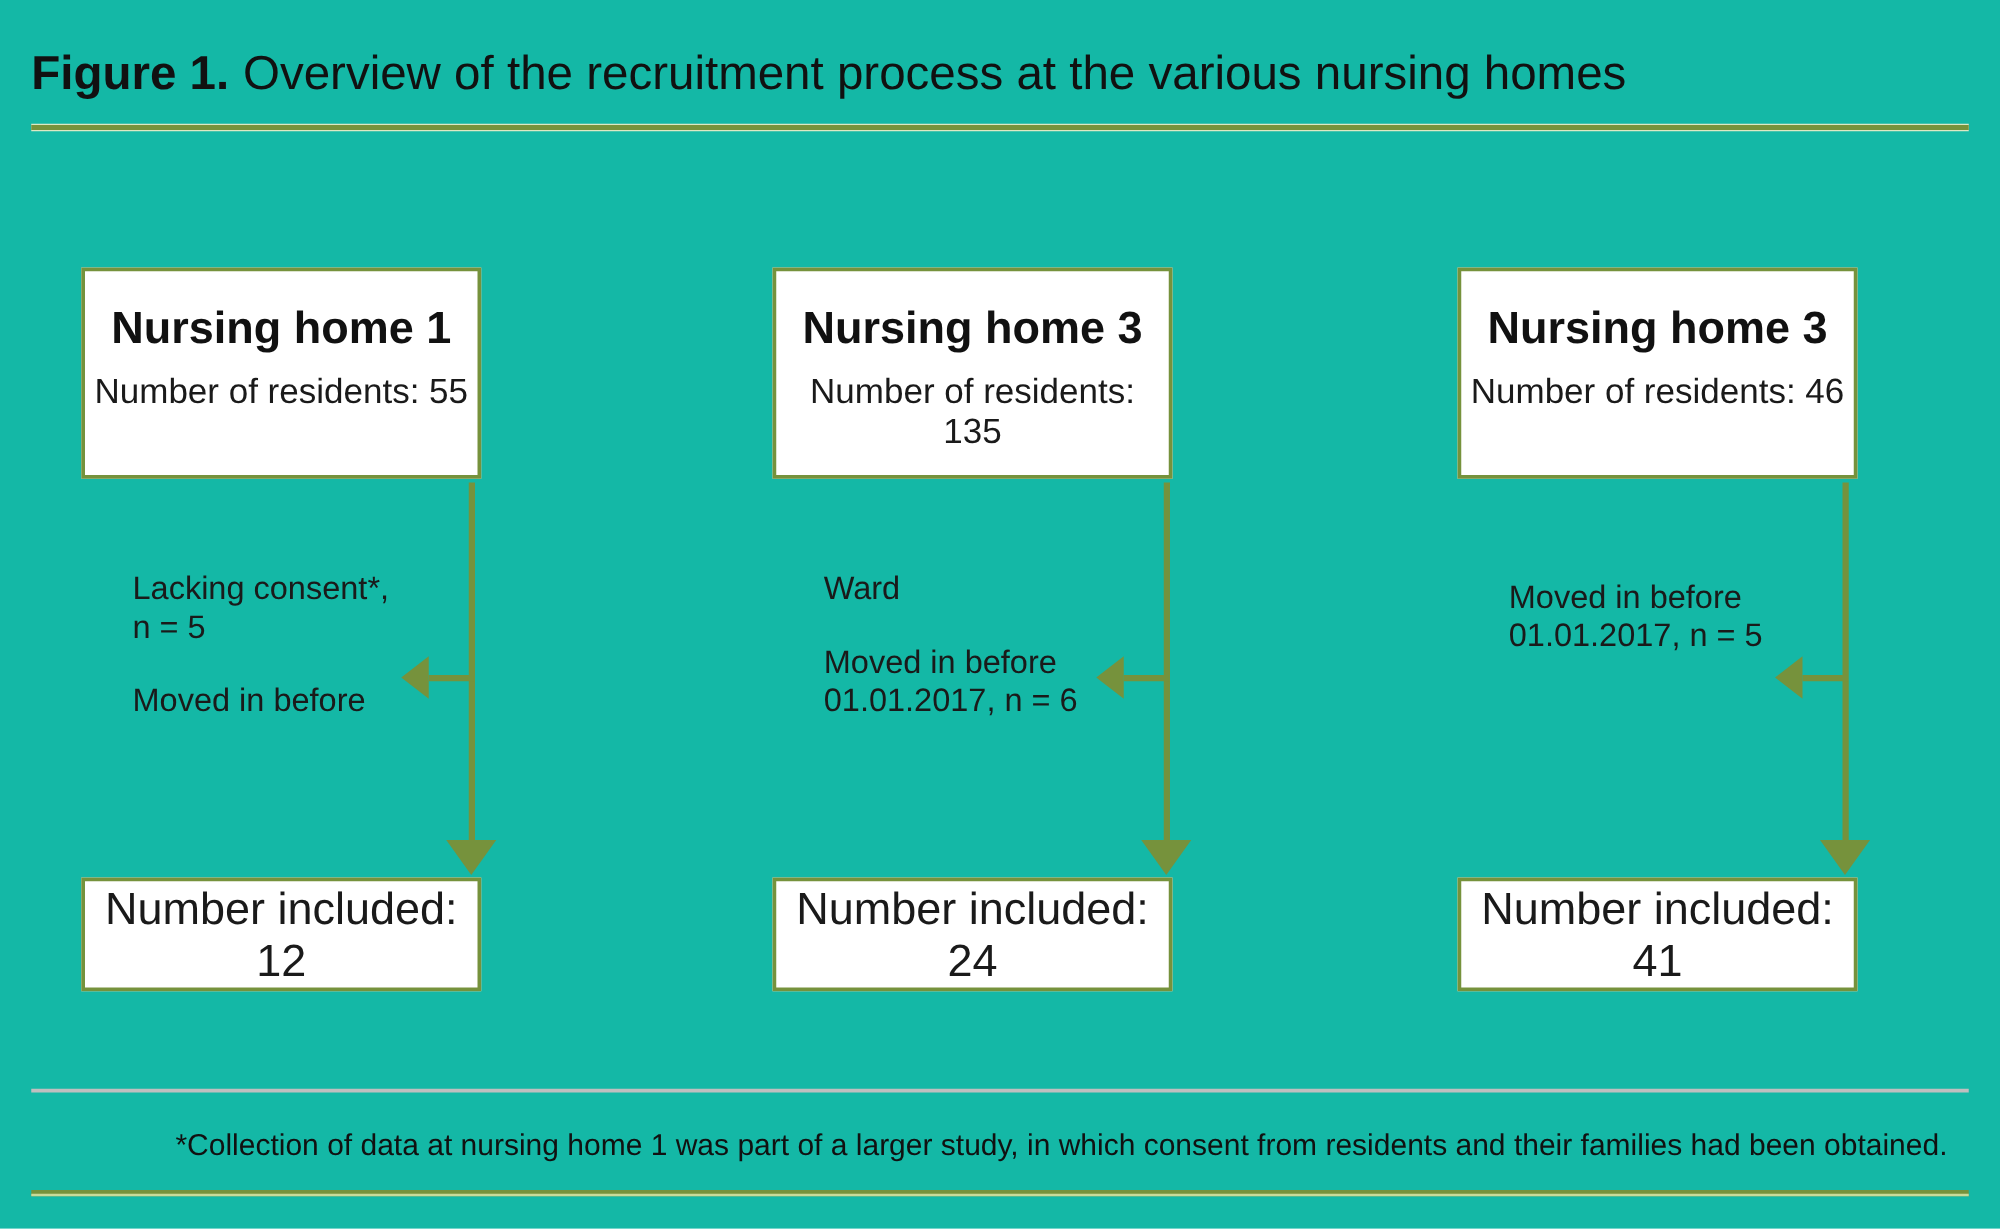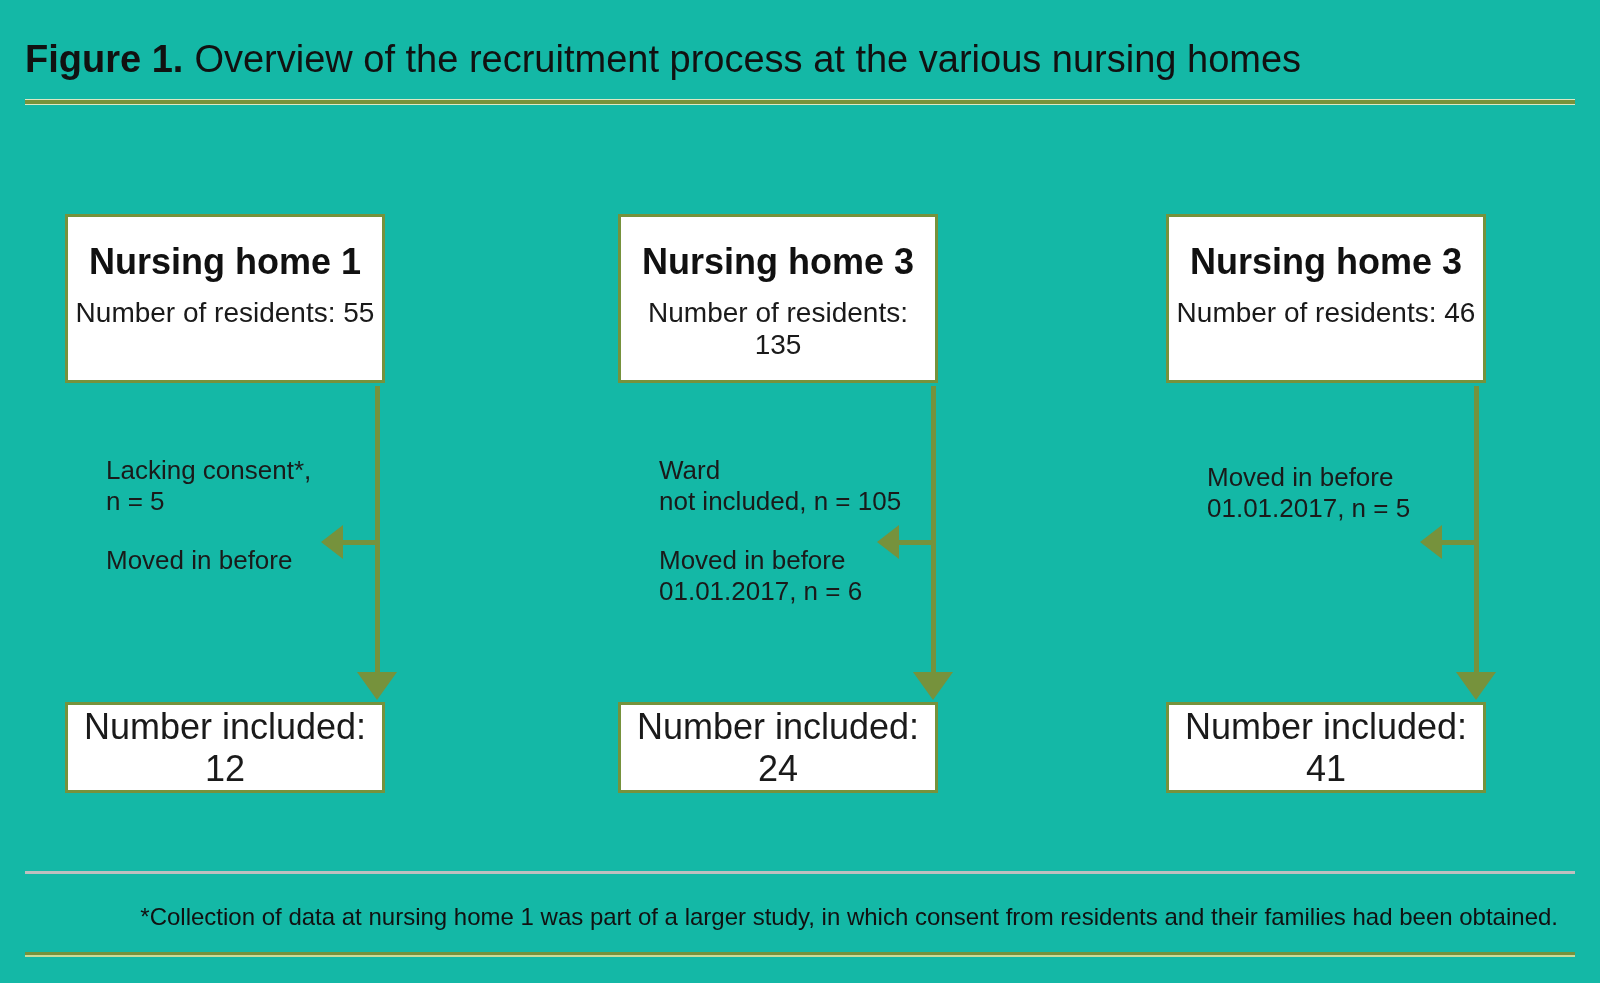--- a/index.html
+++ b/index.html
@@ -176,21 +176,20 @@
       <div class="box-title">Nursing home 3</div>
       <div class="box-sub">Number of residents: 135</div>
     </div>
     <div class="vshaft"></div>
     <div class="vhead"></div>
     <div class="bshaft"></div>
     <div class="bhead"></div>
     <div class="excl">
       <div class="excl-block">
         <div>Ward</div>
-        <div>not included, n = 105</div>
       </div>
       <div class="excl-block">
         <div>Moved in before</div>
         <div>01.01.2017, n = 6</div>
       </div>
     </div>
     <div class="box bottom-box">
       <div>Number included: 24</div>
     </div>
   </section>

